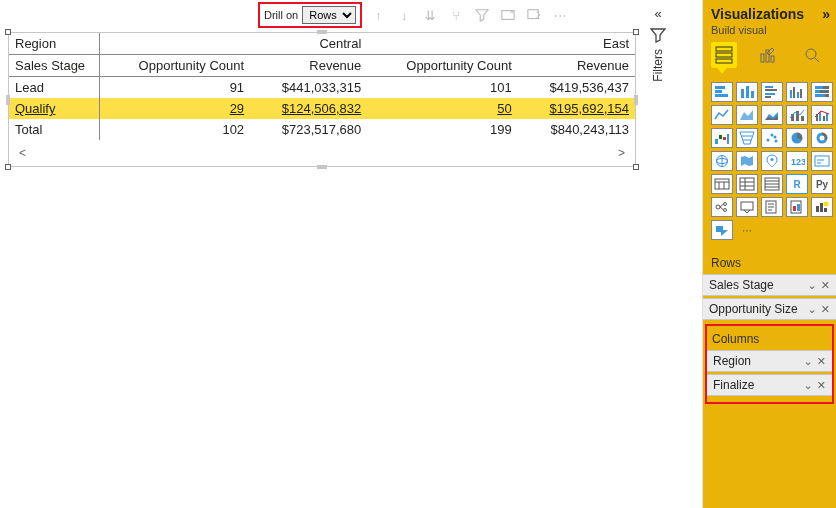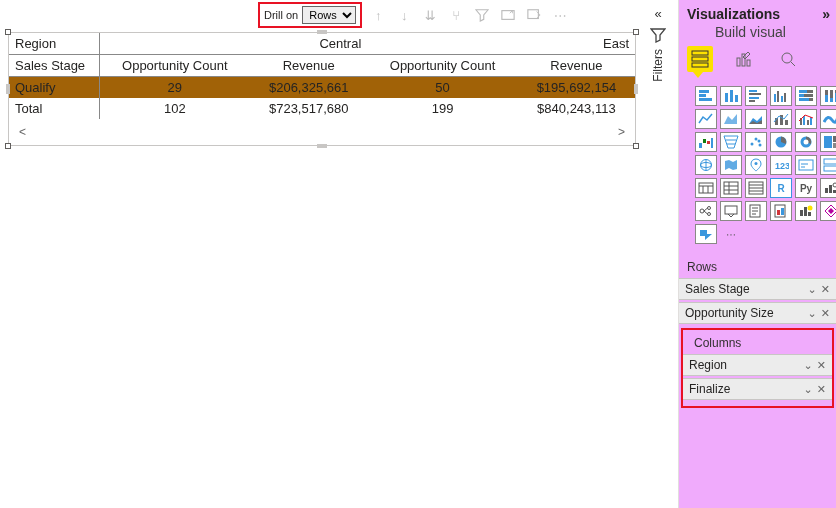--- a/index.html
+++ b/index.html
@@ -51,74 +51,74 @@
   .mid { position:absolute;width:10px;height:4px;background:#c8c6c4;}
   .mid.t{top:-3px;left:50%;transform:translateX(-50%);} .mid.b{bottom:-3px;left:50%;transform:translateX(-50%);}
   .mid.l{left:-3px;top:50%;transform:translateY(-50%);width:4px;height:10px;} .mid.r{right:-3px;top:50%;transform:translateY(-50%);width:4px;height:10px;}
   table.matrix {
     width: 100%;
     border-collapse: collapse;
     font-size: 13px;
   }
   table.matrix th, table.matrix td {
     padding: 3px 6px;
-    text-align: center;
+    text-align: right;
     font-weight: normal;
   }
   table.matrix th { border-bottom: 1px solid #888; }
   table.matrix td.first, table.matrix th.first { text-align: left; border-right:1px solid #888; width:90px;}
   table.matrix th.group { text-align:right; }
-  table.matrix tr.stripe td { background: #a16207; }
+  table.matrix tr.stripe td { background: #fde047; text-decoration: underline; }
   table.matrix tr.total td { font-weight: normal; border-top:0; }
   .scroll-hint {
     display:flex; justify-content:space-between; align-items:center;
     padding: 6px 10px; color:#666; font-size:12px;
   }
   
   .filters-tab {
     position:absolute; left: 646px; top: 6px;
     display:flex; flex-direction:column; align-items:center; gap:6px;
     width: 24px;
   }
   .filters-tab .chev{ color:#333; }
   .filters-tab .funnel{ color:#444; }
   .filters-tab .label{
     writing-mode: vertical-rl; transform: rotate(180deg);
     font-size: 12px; color:#333;
   }
   
   .viz-panel {
-    position:absolute; right:0; top:0; width: 158px; height:508px;
-    border-left:1px solid #e1dfdd; background:#f0abfc;
+    position:absolute; right:0; top:0; width: 134px; height:508px;
+    border-left:1px solid #e1dfdd; background:#eab308;
   }
   .viz-head {
     display:flex; justify-content:space-between; align-items:center;
     padding: 6px 6px 2px 8px; font-size:14px; font-weight:600;
   }
-  .viz-sub { font-size:14px; padding: 0 8px 4px; color:#444;margin-left:28px;}
+  .viz-sub { font-size:11px; padding: 0 8px 4px; color:#444;}
   .viz-tabs { display:flex; gap:18px; padding: 2px 8px 0; align-items:flex-end;}
   .viz-tab { width:26px;height:26px;display:flex;align-items:center;justify-content:center;border-radius:2px;}
   .viz-tab.active { background:#fce100; }
   .caret-under { height:8px; display:flex; padding-left:14px;}
   .caret-under::before{content:"";width:0;height:0;border-left:5px solid transparent;border-right:5px solid transparent;border-top:6px solid #fce100;}
   .viz-grid {
     display:grid; grid-template-columns: repeat(6, 22px);
-    gap: 3px 3px; padding: 6px 16px;
+    gap: 3px 3px; padding: 6px 8px;
   }
   .viz-grid .g { width:22px;height:20px;background:#fff;border:1px solid #8a8886;display:flex;align-items:center;justify-content:center;font-size:10px;color:#555;}
   .viz-grid .g.plain{border:none;background:transparent;}
   .section-lbl { font-size:12px; padding: 10px 8px 4px; color:#323130;}
   .field-well {
     background:#ececec; border:1px solid #c8c6c4; border-left:none;border-right:none;
     padding: 3px 6px; font-size:12px; display:flex; justify-content:space-between; align-items:center;
     margin-bottom:2px;
   }
   .field-well .acts{ color:#666; display:flex; gap:4px; font-size:11px;}
   .col-section-wrap{ border:2px solid #e81224; padding-bottom:4px; margin:4px 2px 0 2px;}
-  .col-section-wrap .section-lbl{ padding-top:6px; padding-left:11px;}
+  .col-section-wrap .section-lbl{ padding-top:6px; padding-left:5px;}
   .col-section-wrap .field-well{ margin-left:0;margin-right:0;}
   svg { display:block; }
 </style>
 </head>
 <body>
 
 <div class="canvas">
   <div class="toolbar">
     <div class="drill-box">
       <span>Drill on</span>
@@ -170,24 +170,31 @@
         </tr>
         <tr>
           <th class="first">Sales Stage</th>
           <th>Opportunity Count</th>
           <th>Revenue</th>
           <th>Opportunity Count</th>
           <th>Revenue</th>
         </tr>
       </thead>
       <tbody id="matrix-body">
+          <tr>
+            <td class="first">Lead</td>
+            <td>91</td>
+            <td>$441,033,315</td>
+            <td>101</td>
+            <td>$419,536,437</td>
+          </tr>
           <tr class="stripe">
             <td class="first">Qualify</td>
             <td>29</td>
-            <td>$206,325,661</td>
+            <td>$124,506,832</td>
             <td>50</td>
             <td>$195,692,154</td>
           </tr>
           <tr class="total">
             <td class="first">Total</td>
             <td>102</td>
             <td>$723,517,680</td>
             <td>199</td>
             <td>$840,243,113</td>
           </tr>

